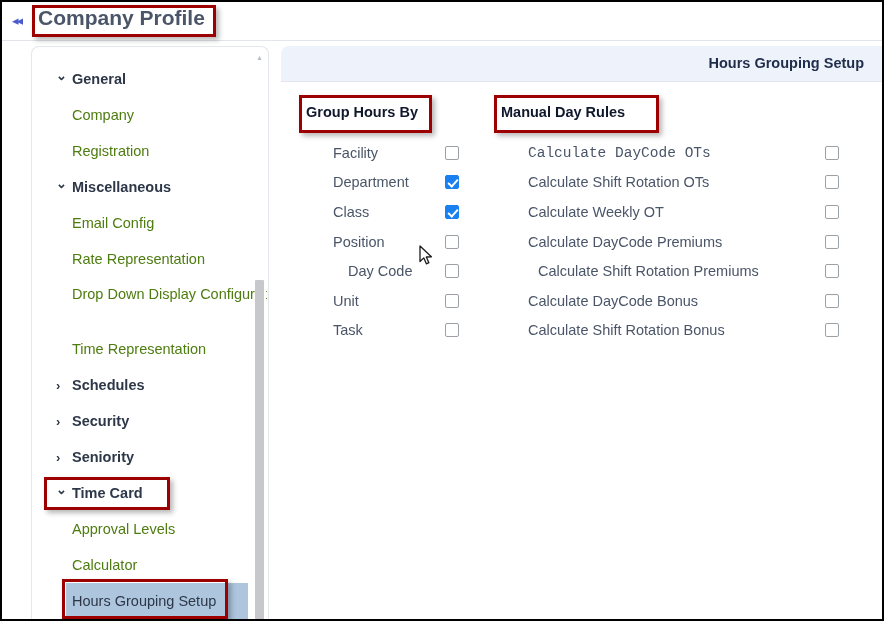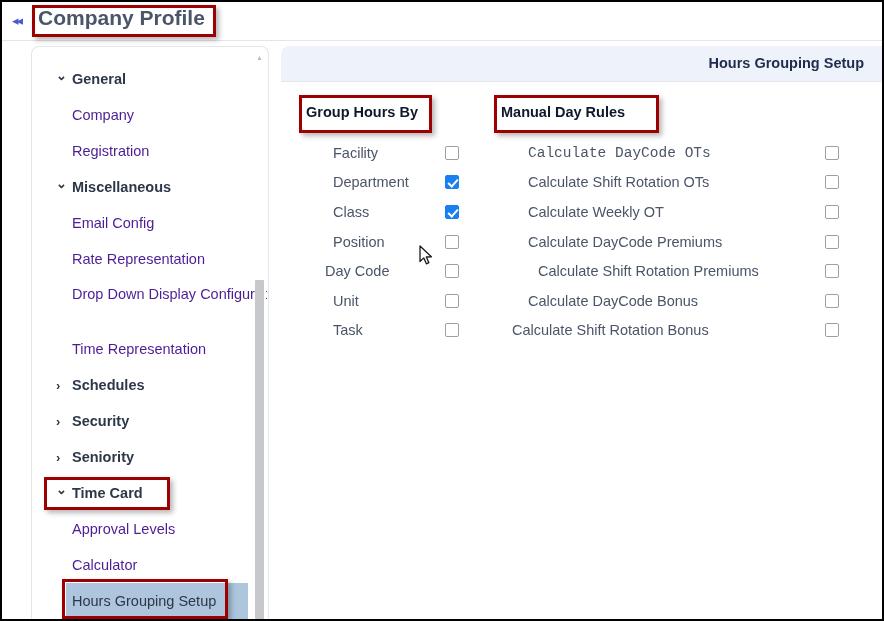--- a/index.html
+++ b/index.html
@@ -87,21 +87,21 @@
     font-weight: bold;
     color: #2d3748;
   }
   .nav-item {
     position: relative;
     height: 36px;
     padding-left: 40px;
     display: flex;
     align-items: center;
     font-size: 14.5px;
-    color: #4c1d95;
+    color: #4d7c0f;
     white-space: nowrap;
   }
   .nav-item.two-line {
     height: 54px;
     line-height: 19px;
     padding-right: 18px;
     display: block;
     padding-top: 8px;
     box-sizing: border-box;
   }
@@ -324,21 +324,21 @@
           </div>
           <div class="opt-row">
             <span class="opt-label" style="margin-left: 27px;">Class</span>
             <span class="cb checked" style="left: 139px;"></span>
           </div>
           <div class="opt-row">
             <span class="opt-label" style="margin-left: 27px;">Position</span>
             <span class="cb" style="left: 139px;"></span>
           </div>
           <div class="opt-row">
-            <span class="opt-label" style="margin-left: 19px;">Day Code</span>
+            <span class="opt-label" style="margin-left: 42px;">Day Code</span>
             <span class="cb" style="left: 139px;"></span>
           </div>
           <div class="opt-row">
             <span class="opt-label" style="margin-left: 27px;">Unit</span>
             <span class="cb" style="left: 139px;"></span>
           </div>
           <div class="opt-row">
             <span class="opt-label" style="margin-left: 27px;">Task</span>
             <span class="cb" style="left: 139px;"></span>
           </div>
@@ -366,21 +366,21 @@
           </div>
           <div class="opt-row">
             <span class="opt-label" style="margin-left: 37px;">Calculate Shift Rotation Premiums</span>
             <span class="cb" style="left: 324px;"></span>
           </div>
           <div class="opt-row">
             <span class="opt-label" style="margin-left: 27px;">Calculate DayCode Bonus</span>
             <span class="cb" style="left: 324px;"></span>
           </div>
           <div class="opt-row">
-            <span class="opt-label" style="margin-left: 11px;">Calculate Shift Rotation Bonus</span>
+            <span class="opt-label" style="margin-left: 27px;">Calculate Shift Rotation Bonus</span>
             <span class="cb" style="left: 324px;"></span>
           </div>
         </div>
     </div>
   </div>
 
   <div id="anno-layer">
       <div class="anno" style="left: 30px; top: 3px; width: 184px; height: 32px; border-color: rgb(156, 0, 0);"></div>
       <div class="anno" style="left: 42px; top: 475px; width: 126px; height: 33px; border-color: rgb(156, 0, 0);"></div>
       <div class="anno" style="left: 60px; top: 577px; width: 166px; height: 40px; border-color: rgb(156, 0, 0);"></div>

